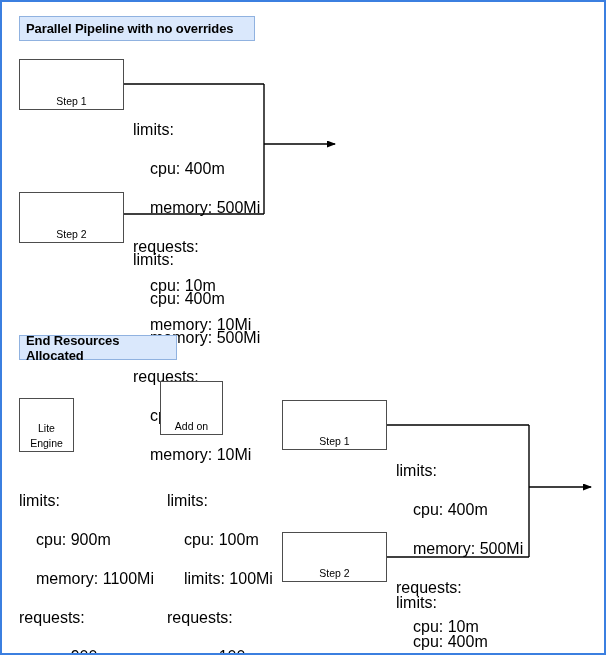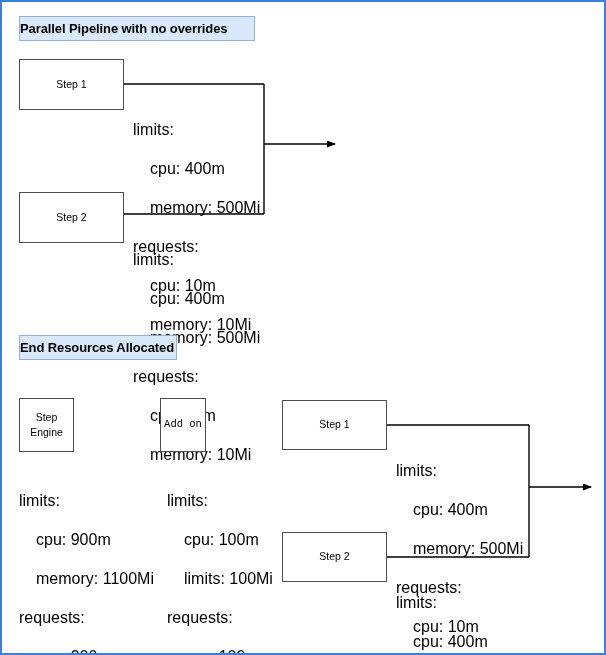--- a/index.html
+++ b/index.html
@@ -22,33 +22,34 @@
   .banner {
     position: absolute;
     background: #dae8fc;
     border: 1px solid #90b2e0;
     box-sizing: border-box;
     font-weight: bold;
     font-size: 13px;
     color: #000000;
     display: flex;
     align-items: center;
+    padding-left: 6px;
     letter-spacing: -0.1px;
   }
   .node {
     position: absolute;
     border: 1px solid #4d4d4d;
     box-sizing: border-box;
     background: #ffffff;
     font-size: 10.5px;
     color: #000000;
     display: flex;
     flex-direction: column;
     align-items: center;
-    justify-content: center;
+    justify-content: flex-end;
     line-height: 1.45;
     text-align: center;
   }
   .res {
     position: absolute;
     font-size: 16px;
     line-height: 13px;
     color: #000000;
     white-space: pre;
   }
@@ -115,34 +116,34 @@
     <span class="ind">cpu: 400m</span>
     <span class="ind">memory: 500Mi</span>
     <span class="key">requests:</span>
     <span class="ind">cpu: 10m</span>
     <span class="ind">memory: 10Mi</span>
   </div>
 
   <div class="banner" style="left:17px; top:333px; width:158px; height:25px;">End Resources Allocated</div>
 
   <div class="node" style="left:17px; top:396px; width:55px; height:54px;">
-    <span>Step</span>
+    <span>Lite</span>
     <span>Engine</span>
   </div>
 
   <div class="res" style="left:17px; top:466px;">
     <span class="key">limits:</span>
     <span class="ind">cpu: 900m</span>
     <span class="ind">memory: 1100Mi</span>
     <span class="key">requests:</span>
     <span class="ind">cpu: 900m</span>
     
   </div>
 
-  <div class="node" style="left:158px; top:396px; width:46px; height:54px;font-family:Liberation Mono, monospace;">
+  <div class="node" style="left:158px; top:379px; width:63px; height:54px;">
     <span>Add on</span>
   </div>
 
   <div class="res" style="left:165px; top:466px;">
     <span class="key">limits:</span>
     <span class="ind">cpu: 100m</span>
     <span class="ind">limits: 100Mi</span>
     <span class="key">requests:</span>
     <span class="ind">cpu: 100m</span>
     

